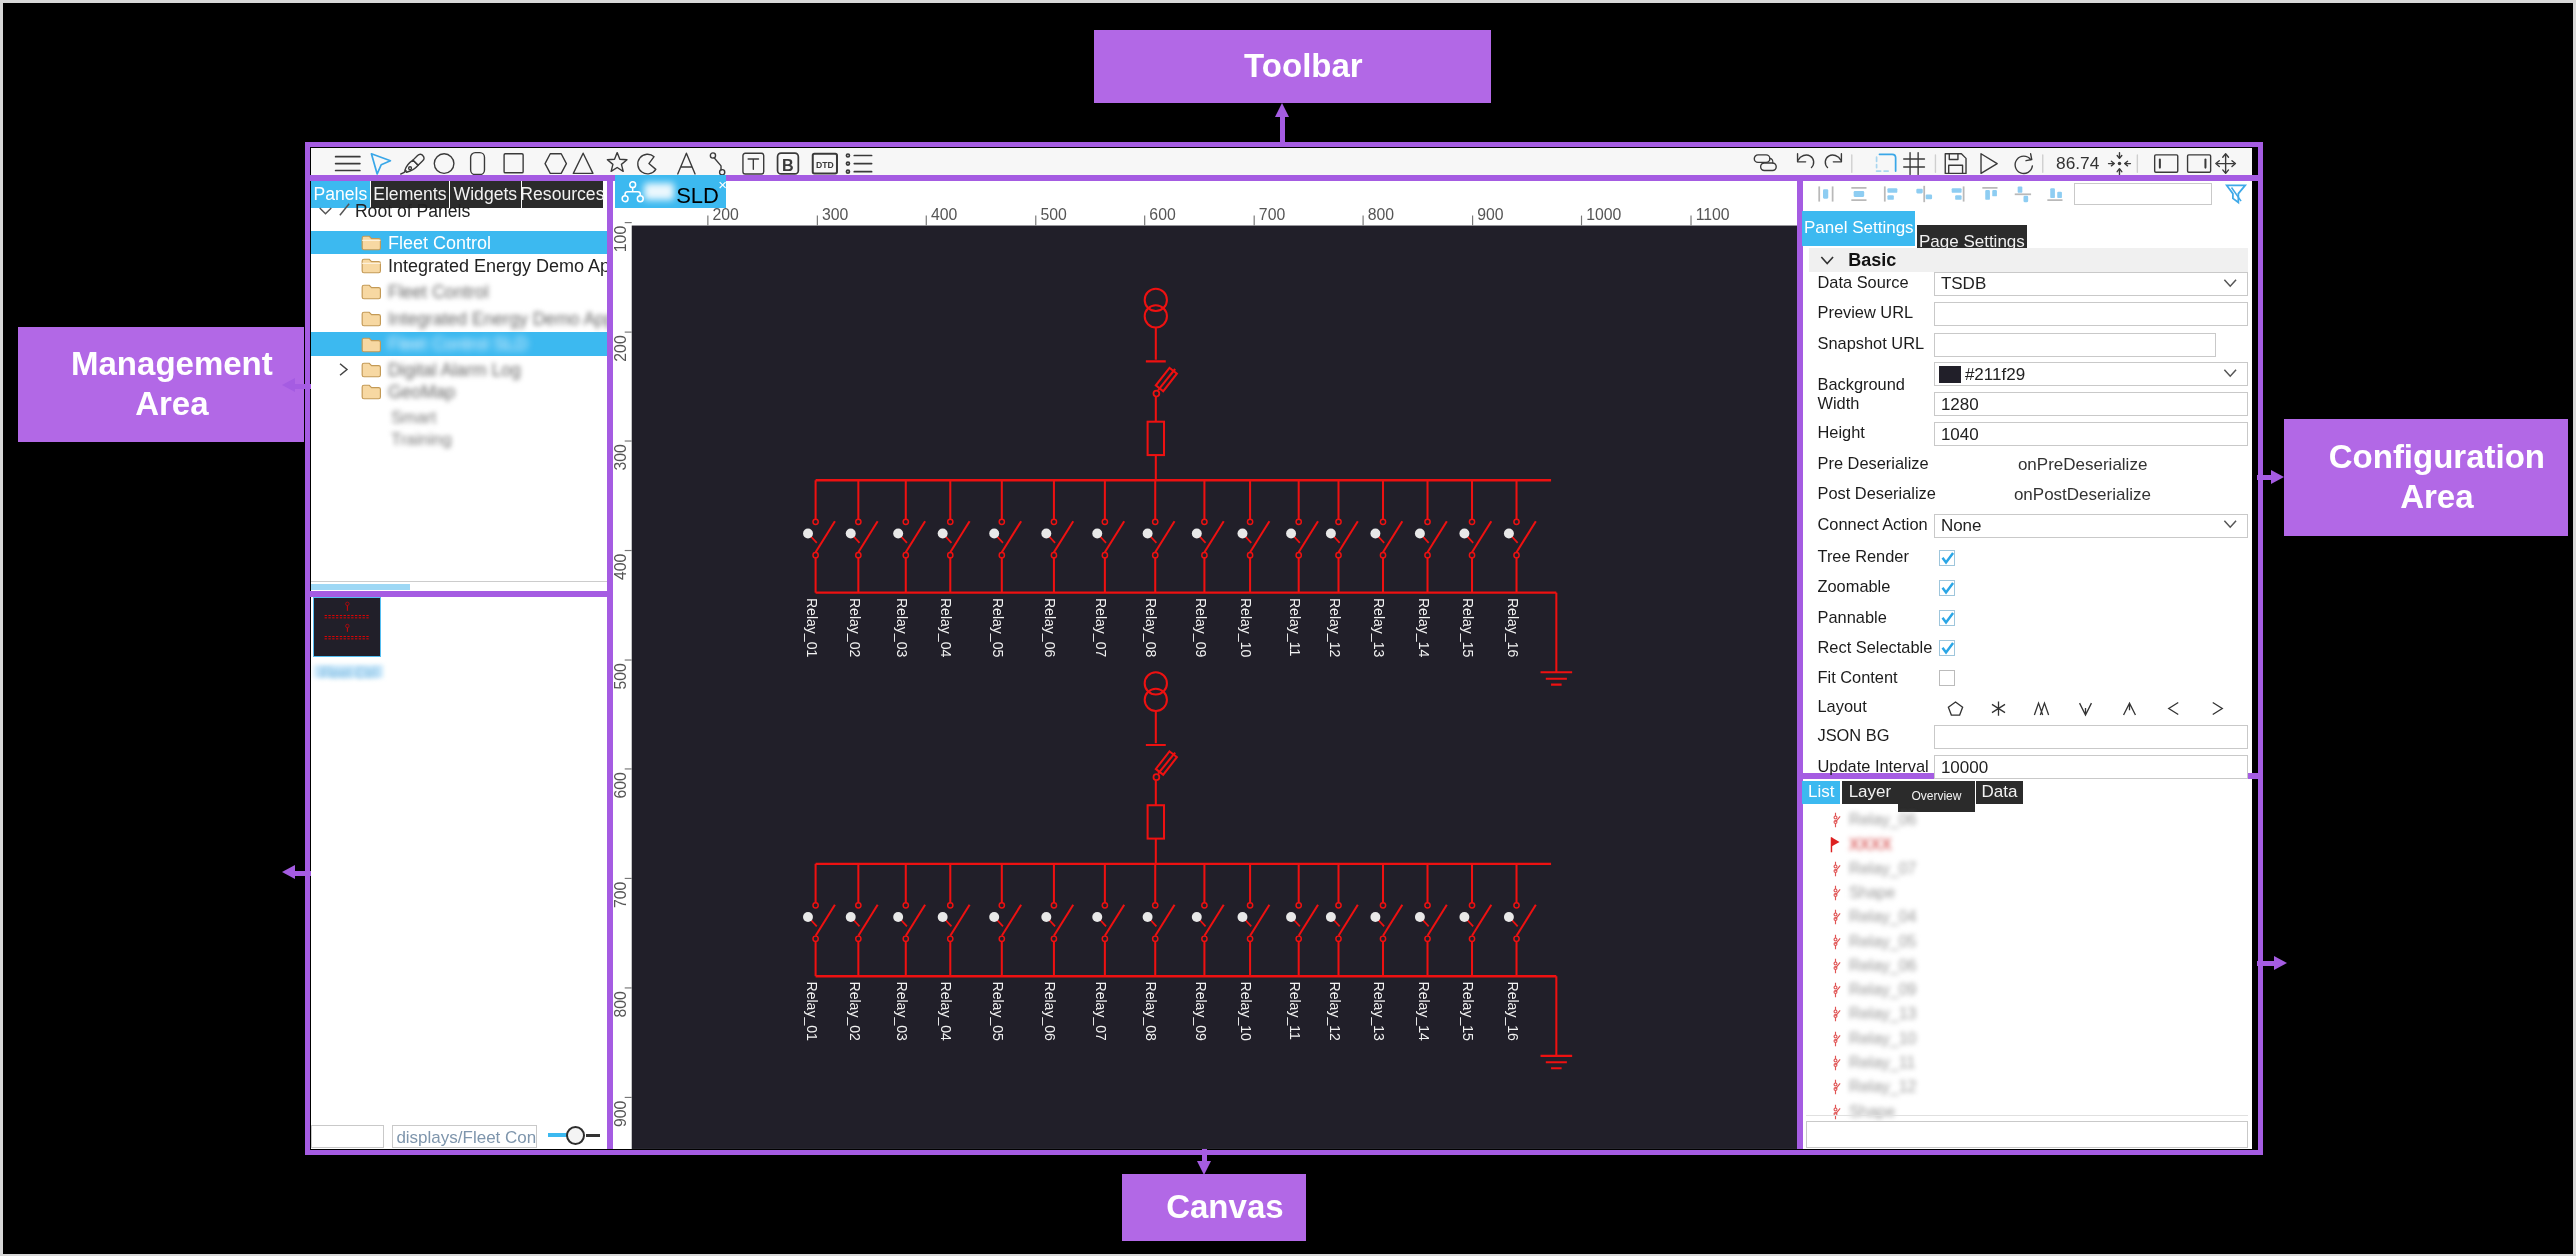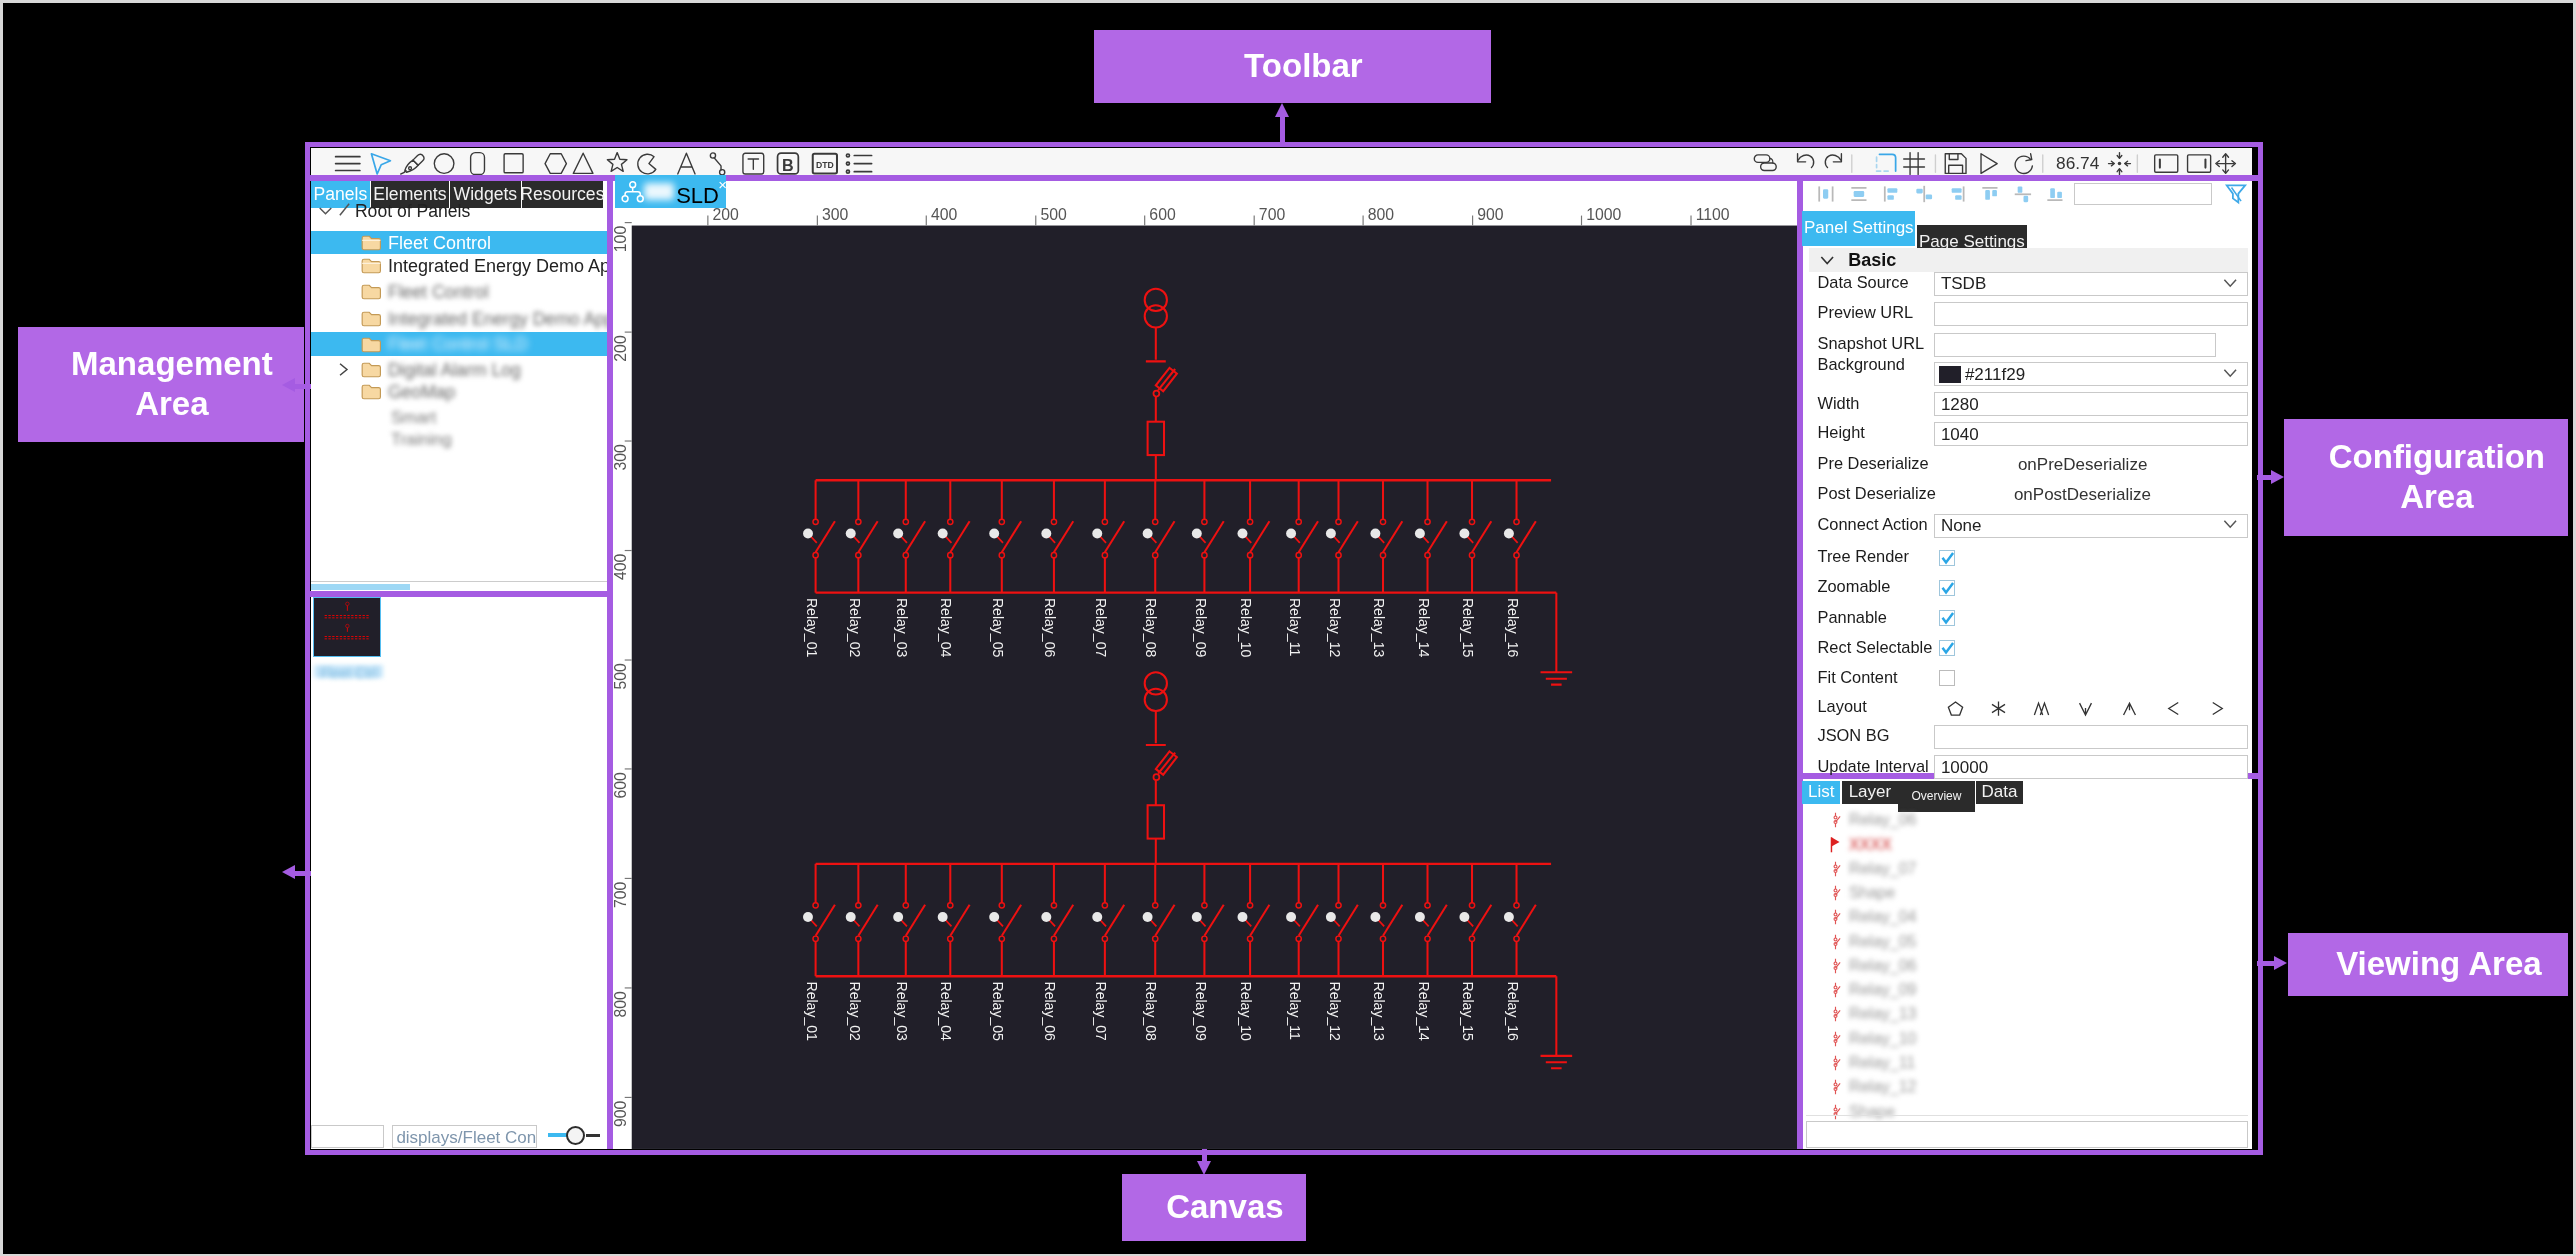--- a/index.html
+++ b/index.html
@@ -672,21 +672,21 @@
 <span class="row-label" style="top:92px;">Data Source</span>
 <div class="inp" style="left:131px;top:91px;width:314px;height:24px;"></div>
 <span class="abs" style="left:138px;top:93px;font-size:17px;color:#222;">TSDB</span>
 <svg class="abs" style="left:419px;top:97px;" width="17.6" height="11.7" viewBox="0 0 30 20">
         <path d="M4 3 L14 14 L24 3" fill="none" stroke="#555" stroke-width="2.6"></path>
       </svg>
 <span class="row-label" style="top:122px;">Preview URL</span>
 <div class="inp" style="left:131px;top:121px;width:314px;height:24px;"></div>
 <span class="row-label" style="top:153px;">Snapshot URL</span>
 <div class="inp" style="left:131px;top:152px;width:282px;height:24px;"></div>
-<span class="row-label" style="top:174px;text-align:right;">Background</span>
+<span class="row-label" style="top:194px;text-align:right;">Background</span>
 <div class="inp" style="left:131px;top:181px;width:314px;height:24px;"></div>
 <svg class="abs" style="left:419px;top:187px;" width="17.6" height="11.7" viewBox="0 0 30 20">
         <path d="M4 3 L14 14 L24 3" fill="none" stroke="#555" stroke-width="2.6"></path>
       </svg>
 <div class="abs" style="left:136px;top:185px;width:22px;height:17px;background:#211f29;"></div>
 <span class="abs" style="left:162px;top:184px;font-size:17px;color:#222;">#211f29</span>
 <span class="row-label" style="top:213px;">Width</span>
 <div class="inp" style="left:131px;top:211px;width:314px;height:24px;"></div>
 <span class="abs" style="left:138px;top:214px;font-size:17px;color:#222;">1280</span>
 <span class="row-label" style="top:242px;">Height</span>
@@ -844,21 +844,20 @@
         <path d="M13 19 L21 9"></path>
       </svg>
       <span class="abs blur5" style="left:46px;top:922px;font-size:16px;color:#999;">Shape</span>
 <div class="abs" style="left:3.5px;top:934px;width:442px;height:1.2px;background:#e0e0e0;"></div>
 <div class="inp" style="left:3.5px;top:940px;width:442px;height:27px;"></div>
 </div>
 
   <div class="label" style="left:1091px;top:27px;width:375px;height:73px;">Toolbar</div>
   <div class="label" style="left:15px;top:324px;width:264px;height:115px;">Management<br>Area</div>
   <div class="label" style="left:2281px;top:416px;width:262px;height:117px;">Configuration<br>Area</div>
-  <div class="label" style="left:2285px;top:930px;width:258px;height:63px;">Viewing Area</div>
   <div class="label" style="left:1119px;top:1171px;width:162px;height:67px;">Canvas</div>
 
   <div class="abs purple" style="left:1277px;top:114px;width:4.7px;height:26px;"></div>
   <div class="abs" style="left:1272px;top:100px;width:0;height:0;border-left:7.6px solid transparent;border-right:7.6px solid transparent;border-bottom:14px solid #a55ce2;"></div>
 
   <div class="abs purple" style="left:292px;top:381px;width:16.4px;height:4.7px;"></div>
   <div class="abs" style="left:279px;top:375px;width:0;height:0;border-top:7.6px solid transparent;border-bottom:7.6px solid transparent;border-right:13px solid #a55ce2;"></div>
 
   <div class="abs purple" style="left:292px;top:868px;width:16.4px;height:4.7px;"></div>
   <div class="abs" style="left:279px;top:862px;width:0;height:0;border-top:7.6px solid transparent;border-bottom:7.6px solid transparent;border-right:13px solid #a55ce2;"></div>

